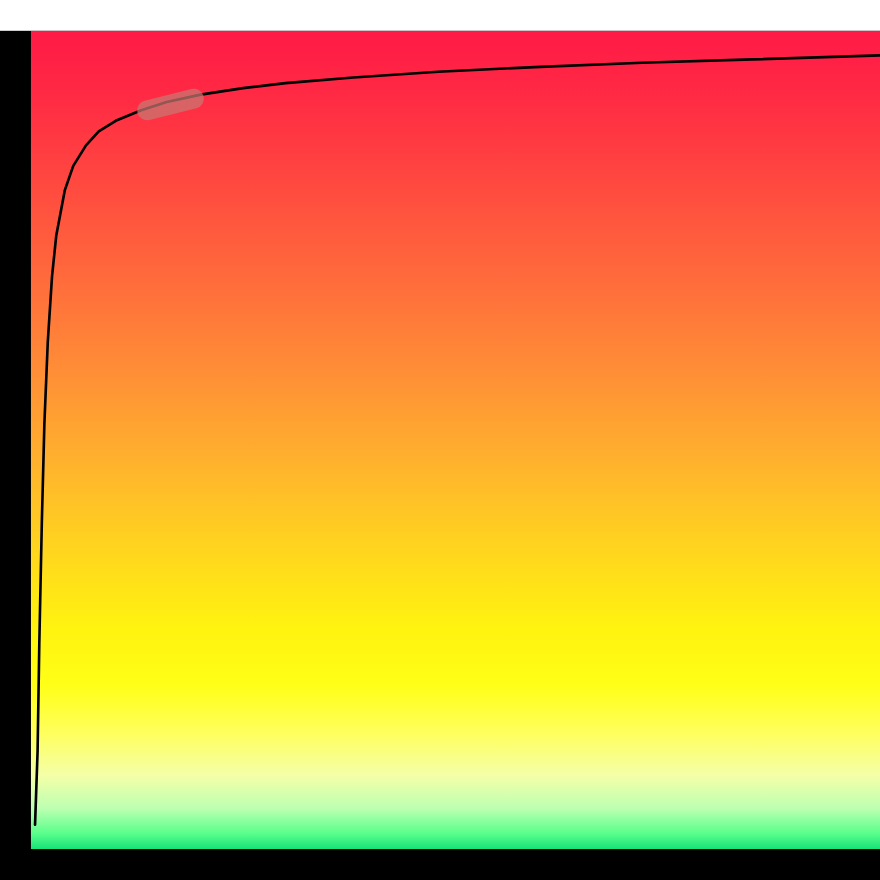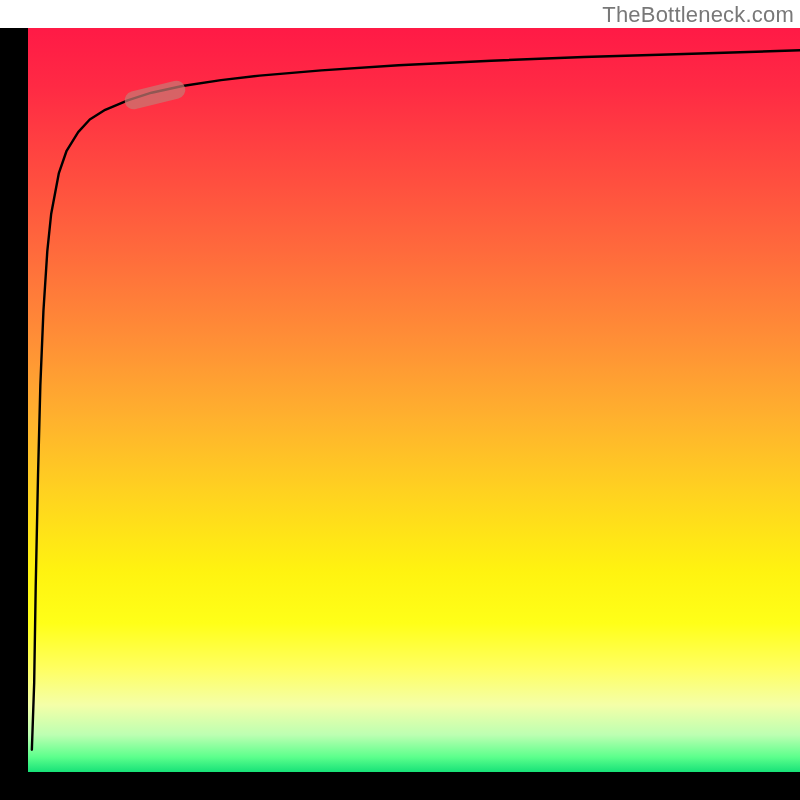--- a/index.html
+++ b/index.html
@@ -71,21 +71,20 @@
     height: 18px;
     border-radius: 9px;
     background: rgba(200, 120, 115, 0.72);
     transform-origin: center center;
   }
 </style>
 </head>
 <body>
 
 <div class="wrap">
-  <div class="attribution">TheBottleneck.com</div>
 
   <div class="plot-outer">
     <div class="plot-inner">
       <div class="gradient"></div>
 
       <svg class="curve" viewBox="0 0 772 744" preserveAspectRatio="none">
         <path id="curve-path" d="M3.86 721.68 L6.18 654.72 L7.72 558.00 L10.04 446.40 L12.35 357.12 L15.44 282.72 L19.30 223.20 L23.16 186.00 L30.88 145.08 L38.60 122.76 L50.18 104.16 L61.76 91.51 L77.20 81.84 L100.36 72.17 L123.52 64.73 L154.40 58.03 L193.00 52.08 L231.60 47.62 L293.36 42.41 L370.56 37.20 L463.20 32.74 L555.84 29.02 L656.20 26.04 L772.00 22.32" fill="none" stroke="#000" stroke-width="2.4" stroke-linejoin="round" stroke-linecap="round"></path>
       </svg>
 
       <div id="marker" class="marker" style="left: 96.38px; top: 57.96px; transform: rotate(-14deg);"></div>

